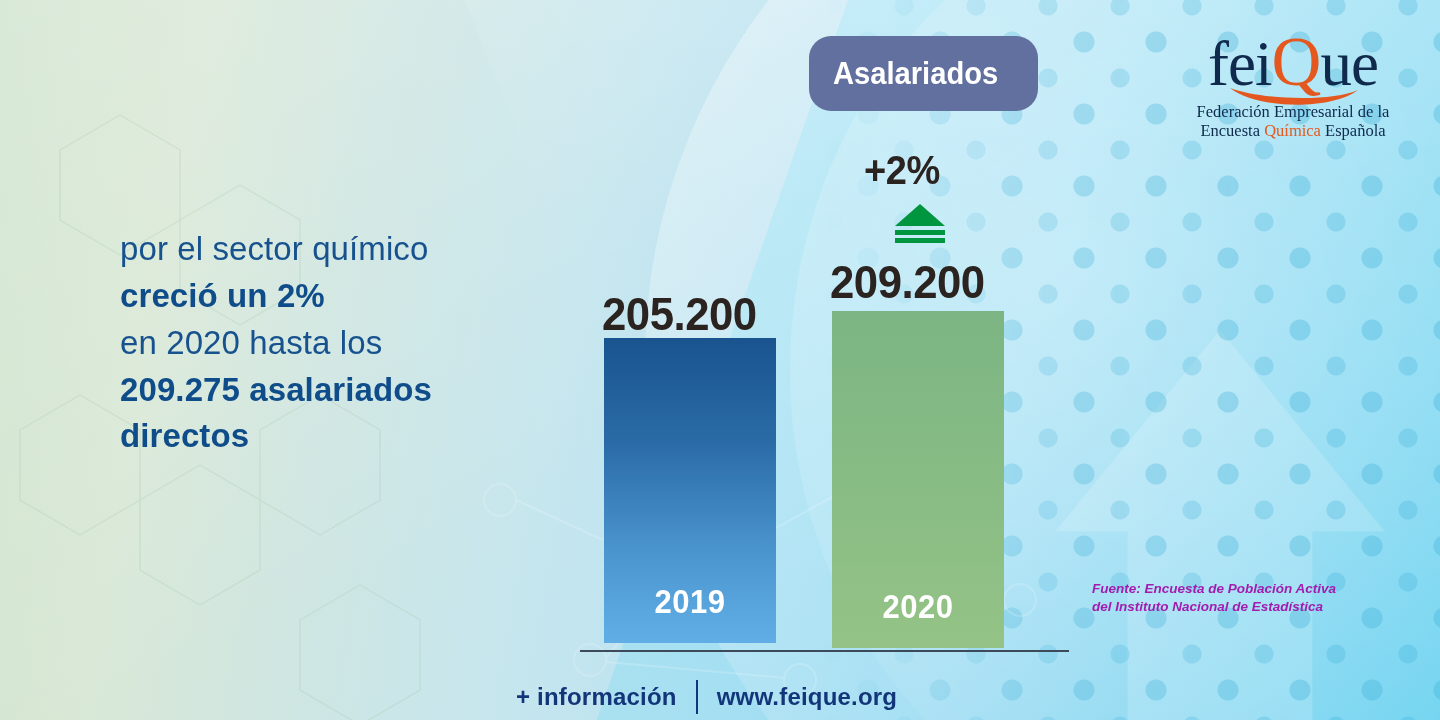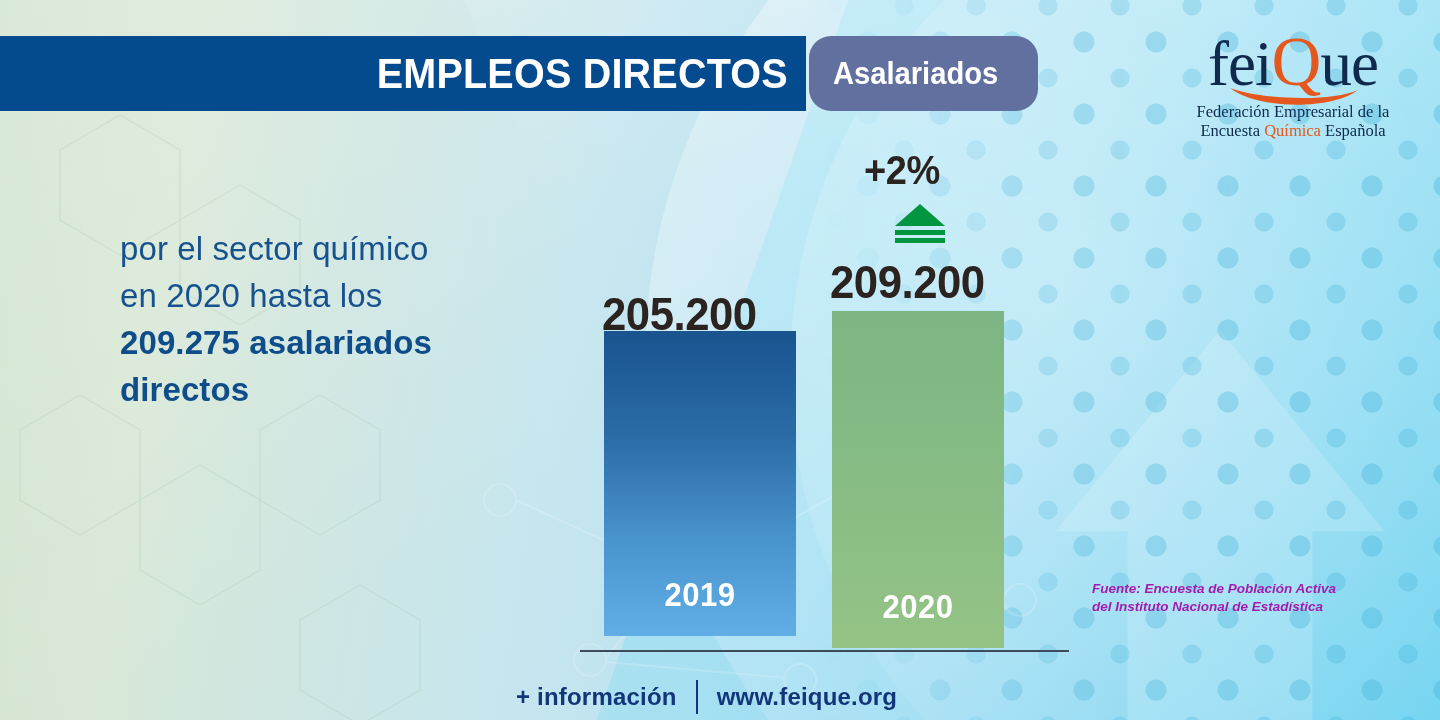--- a/index.html
+++ b/index.html
@@ -65,21 +65,21 @@
     line-height:1.18;color:#0f2a4c;white-space:nowrap;}
   .logo-tag .o{color:#e4581f;}
 
   
   .copy{position:absolute;left:120px;top:226px;width:470px;color:#17528f;
     font-size:33px;line-height:1.42;letter-spacing:.1px;}
   .copy .b{font-weight:bold;color:#0f4c8a;}
 
   
   .bar{position:absolute;}
-  #bar2019{left:604px;top:331px;width:192px;height:305px;
+  #bar2019{left:604px;top:338px;width:172px;height:305px;
     background:linear-gradient(180deg,#19548f 0%,#2a6ba6 34%,#4b95cf 70%,#61aee6 100%);text-decoration:underline;}
   #bar2020{left:832px;top:311px;width:172px;height:337px;
     background:linear-gradient(180deg,#7cb583 0%,#86bb84 45%,#95c386 100%);}
   .bar-year{position:absolute;bottom:22px;left:0;right:0;text-align:center;
     color:#fff;font-size:33px;font-weight:bold;letter-spacing:.5px;
     font-family:"Liberation Sans Narrow","Liberation Sans",sans-serif;
     transform:scaleX(.94);}
   .bar-val{position:absolute;color:#2b2320;font-size:46px;font-weight:bold;
     letter-spacing:-.5px;white-space:nowrap;
     font-family:"Liberation Sans Narrow","Liberation Sans",sans-serif;
@@ -133,42 +133,40 @@
       <circle cx="120" cy="70" r="16"></circle>
         <circle cx="300" cy="140" r="16"></circle>
       <circle cx="470" cy="60" r="16"></circle>
         <circle cx="640" cy="170" r="16"></circle>
       <circle cx="210" cy="230" r="16"></circle>
         <circle cx="420" cy="250" r="16"></circle>
       <path d="M136 70 L284 138 M316 142 L454 66 M486 62 L626 166 M226 228 L288 152 M226 232 L406 248"></path>
     </g>
   </svg>
 
-  <div class="hdr-main">
-    <span>EMPLEOS DIRECTOS</span>
-  </div>
   <div class="hdr-sub">
     <span>Asalariados</span>
   </div>
 
   <div class="logo">
     <div class="logo-word">
       <span>fei</span><span class="q">Q</span><span>ue</span>
       <svg class="logo-swoosh" viewBox="0 0 132 26">
         <path d="M2 4 C30 26 104 26 130 6 C104 18 34 16 2 4 Z" fill="#e4581f"></path>
       </svg>
     </div>
     <div class="logo-tag">
       <div>Federación Empresarial de la</div>
       <div><span>Encuesta </span><span class="o">Química</span><span> Española</span></div>
     </div>
   </div>
 
   <div class="copy">
     <div>por el sector químico</div>
+    <div class="b">creció un 2%</div>
     <div>en 2020 hasta los</div>
     <div class="b">209.275 asalariados</div>
     <div class="b">directos</div>
   </div>
 
   <div class="bar" id="bar2019">
     <div class="bar-year">2019</div>
   </div>
   <div class="bar" id="bar2020">
     <div class="bar-year">2020</div>

